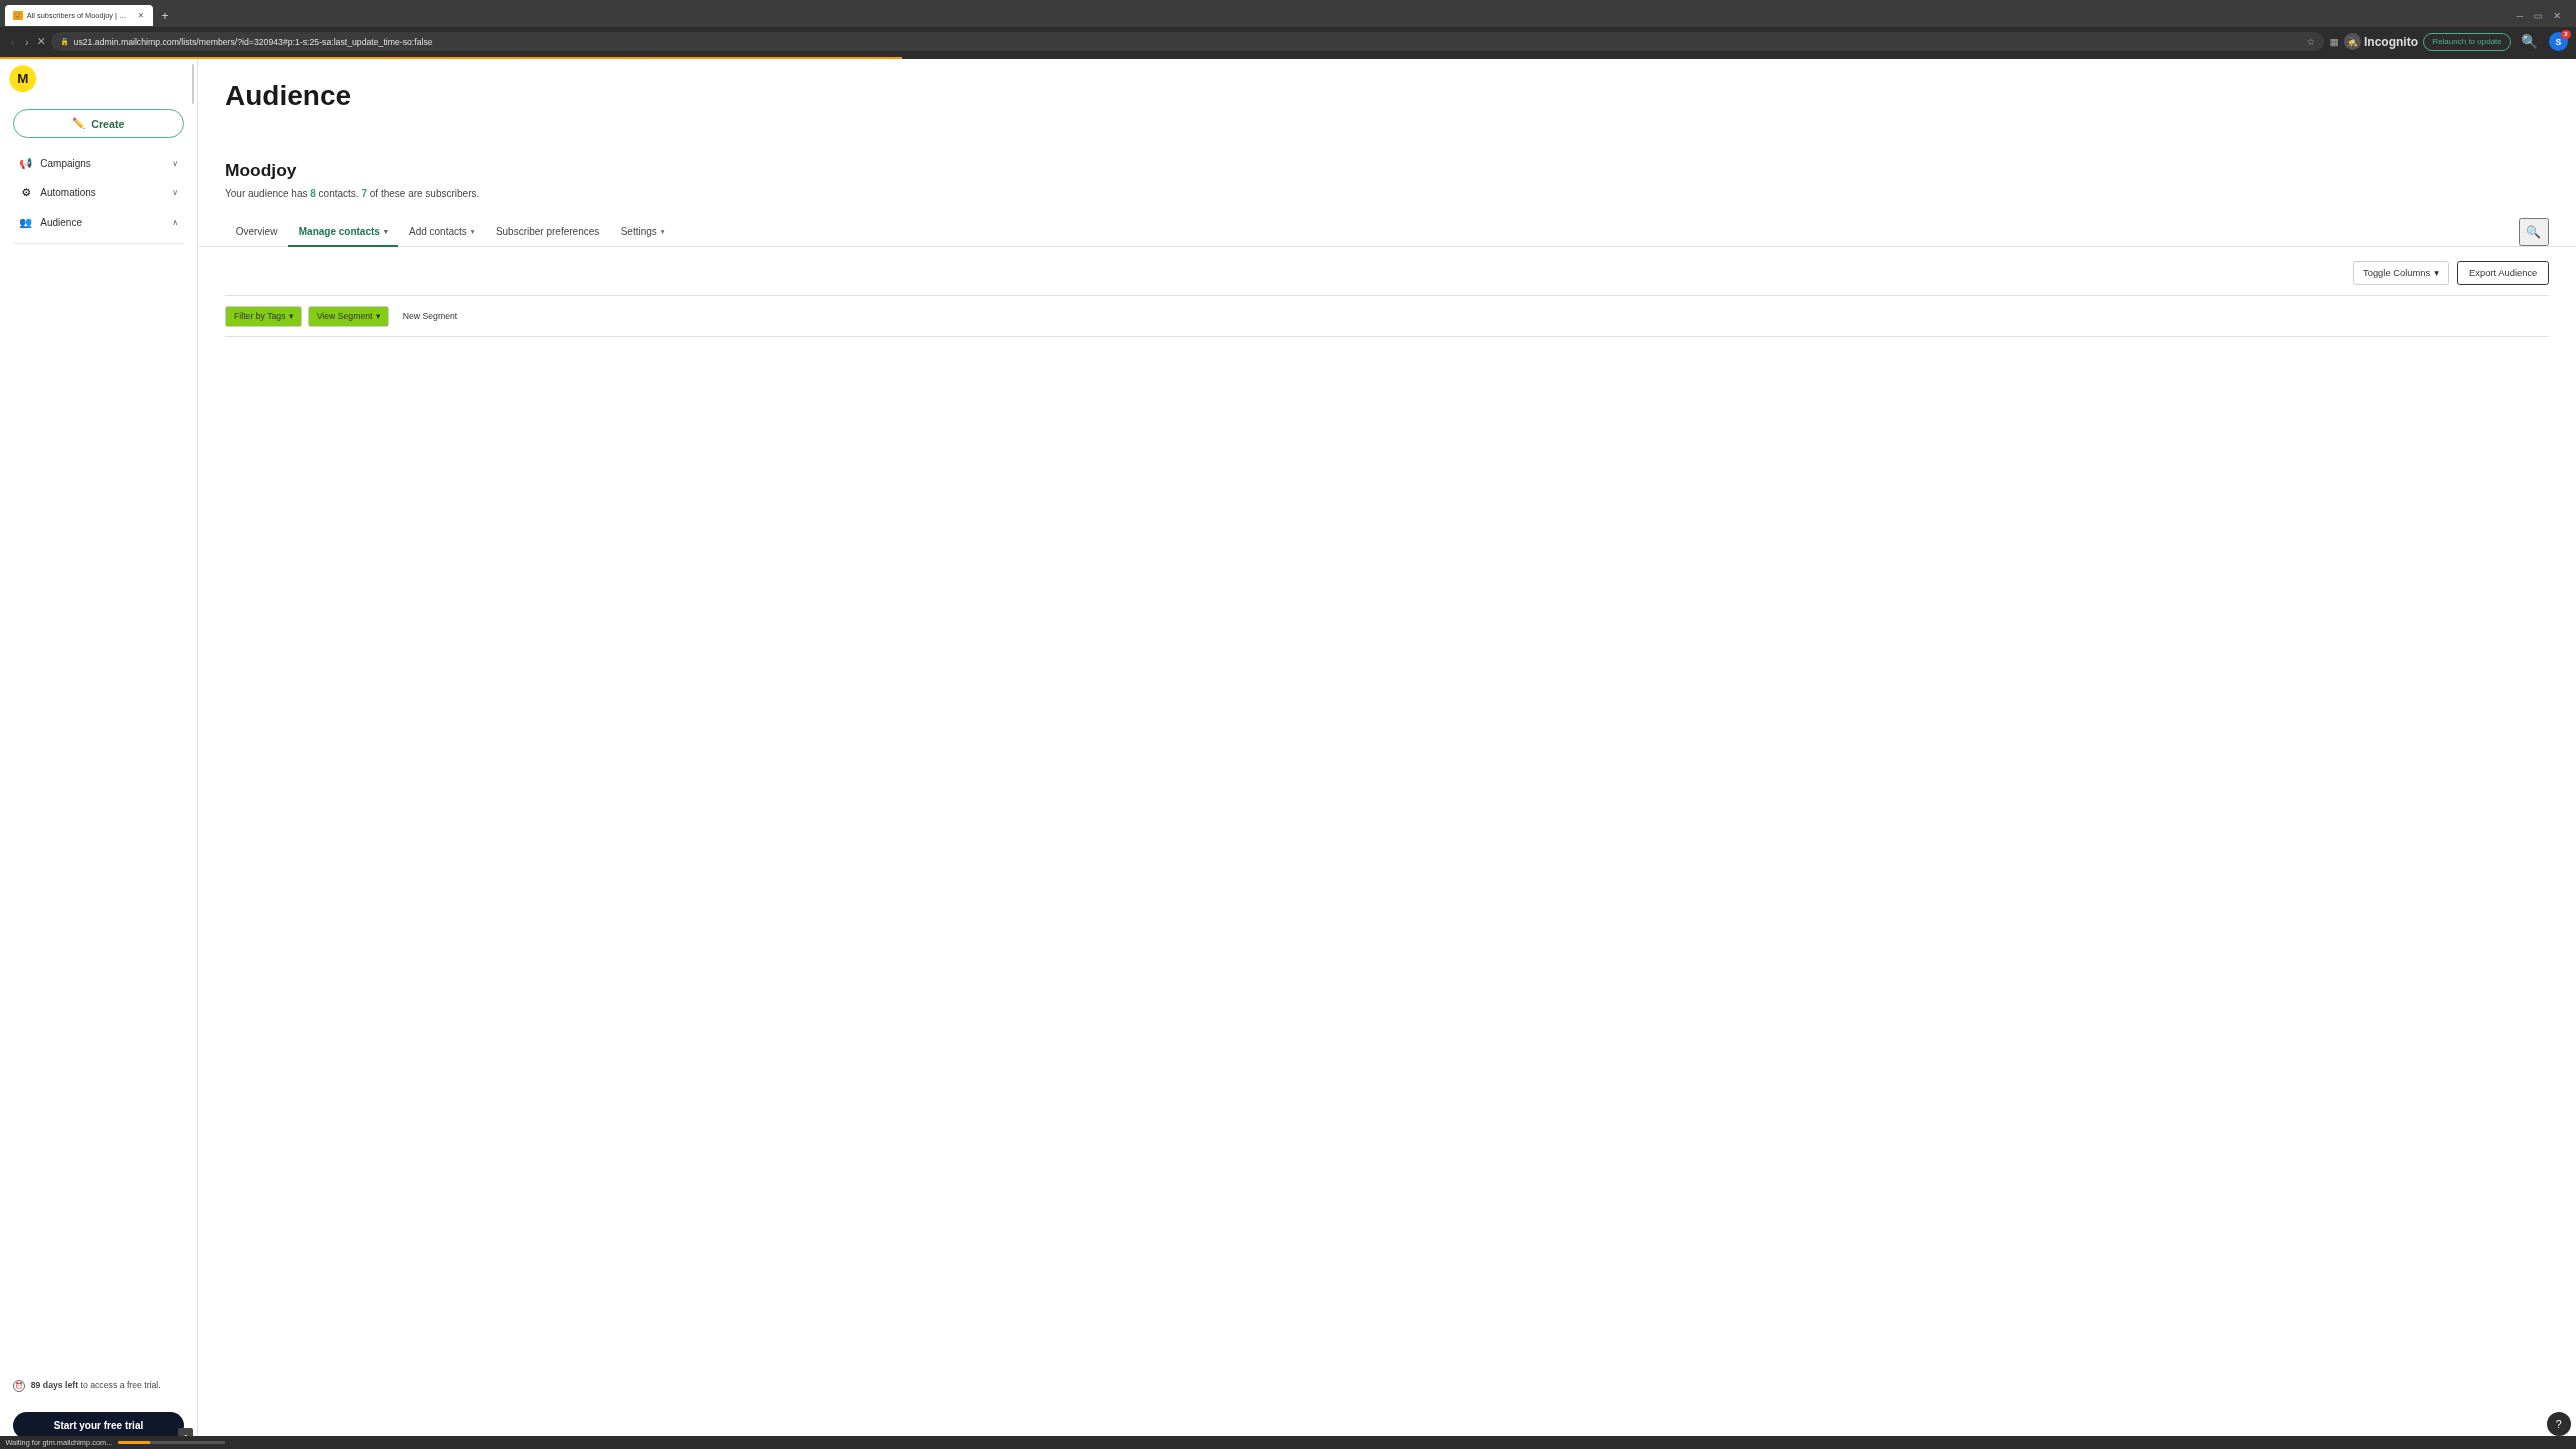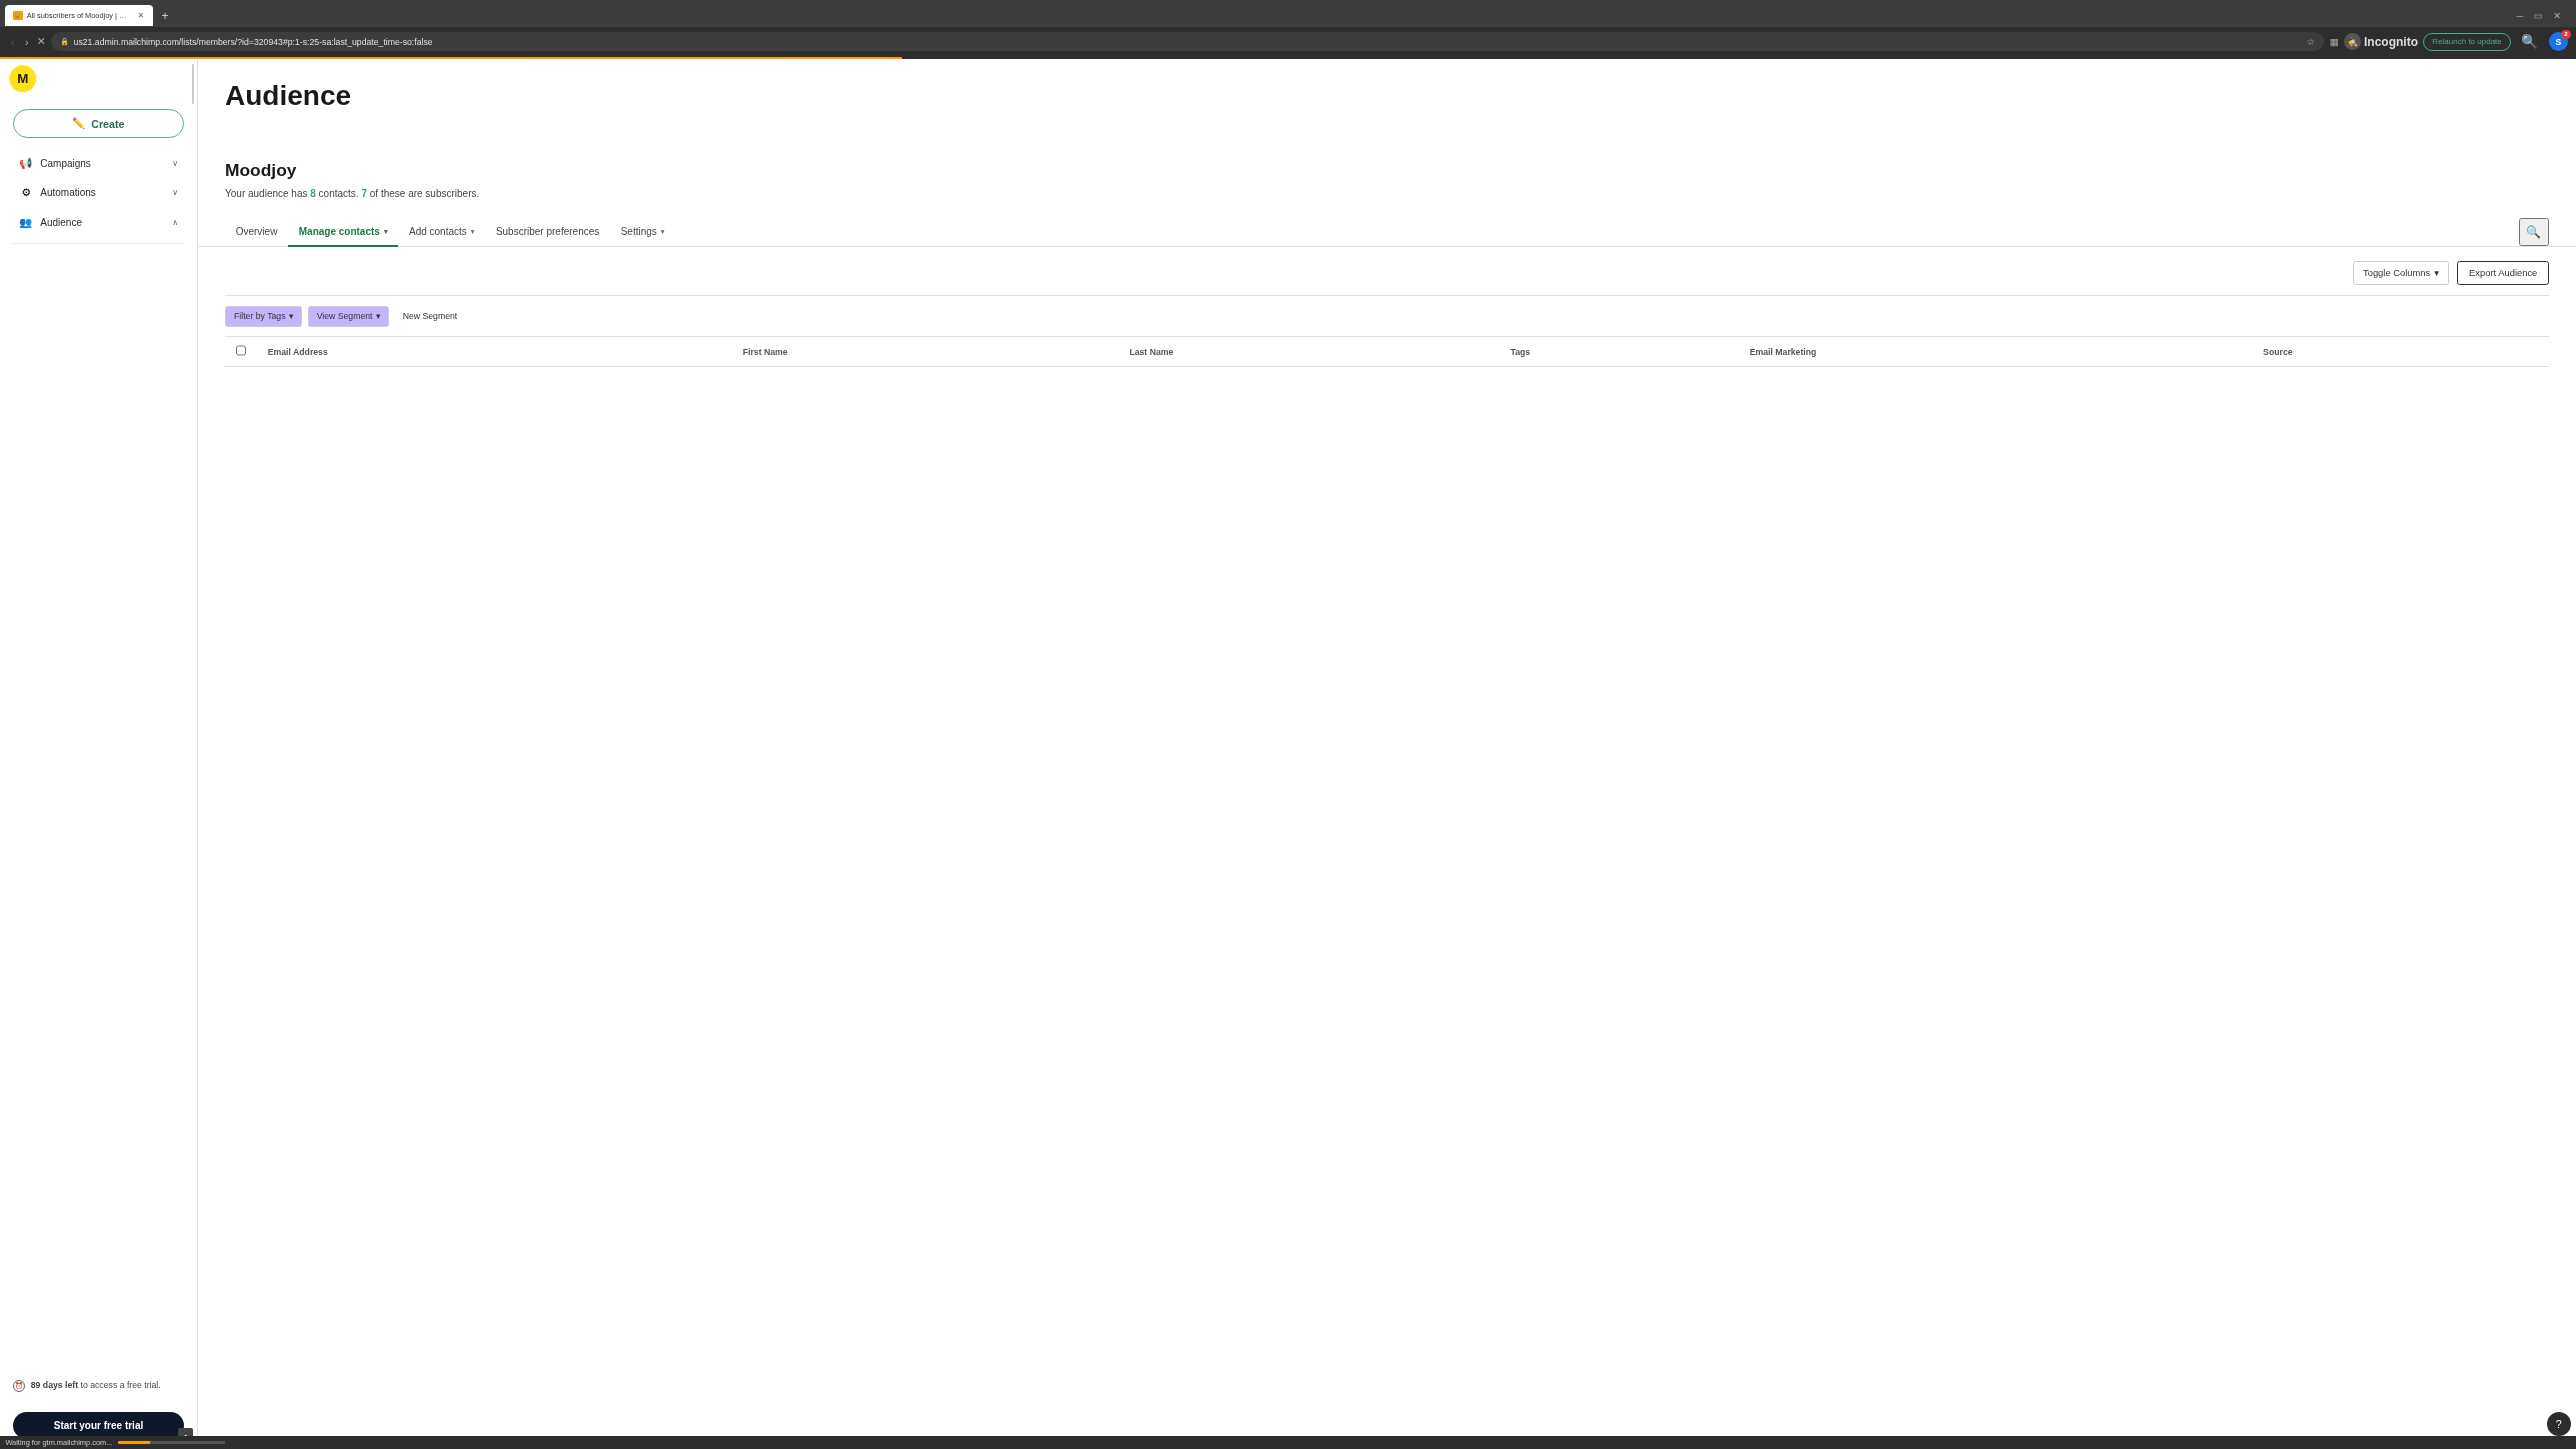--- a/index.html
+++ b/index.html
@@ -424,21 +424,21 @@
       border-top: 0.7px solid #e0e0e0;
       border-bottom: 0.7px solid #e0e0e0;
       margin-bottom: 0;
     }
     .filter-btn {
       display: flex;
       align-items: center;
       gap: 3.4px;
       border: 1px solid #ccc;
       border-radius: 2.7px;
-      background: #c4b5fd;
+      background: #84cc16;
       padding: 4.7px 8px;
       font-size: 8.7px;
       color: #333;
       cursor: pointer;
     }
     .new-segment-btn {
       border: none;
       background: transparent;
       padding: 4.7px 8px;
       font-size: 8.7px;
@@ -681,37 +681,20 @@
           <span>Filter by Tags</span>
           <span>▾</span>
         </button>
         <button class="filter-btn">
           <span>View Segment</span>
           <span>▾</span>
         </button>
         <button class="new-segment-btn">New Segment</button>
       </div>
 
-      <table class="data-table">
-        <thead>
-          <tr>
-            <th>
-              <input type="checkbox" class="row-checkbox" style="">
-            </th>
-            <th>Email Address</th>
-            <th>First Name</th>
-            <th>Last Name</th>
-            <th>Tags</th>
-            <th>Email Marketing</th>
-            <th>Source</th>
-          </tr>
-        </thead>
-        <tbody>
-        </tbody>
-      </table>
     </div>
   </div>
 </div>
 
 <div class="right-panel">
   <div class="help-btn">?</div>
 </div>
 
 <div class="status-bar">
   <span>Waiting for gtm.mailchimp.com...</span>

